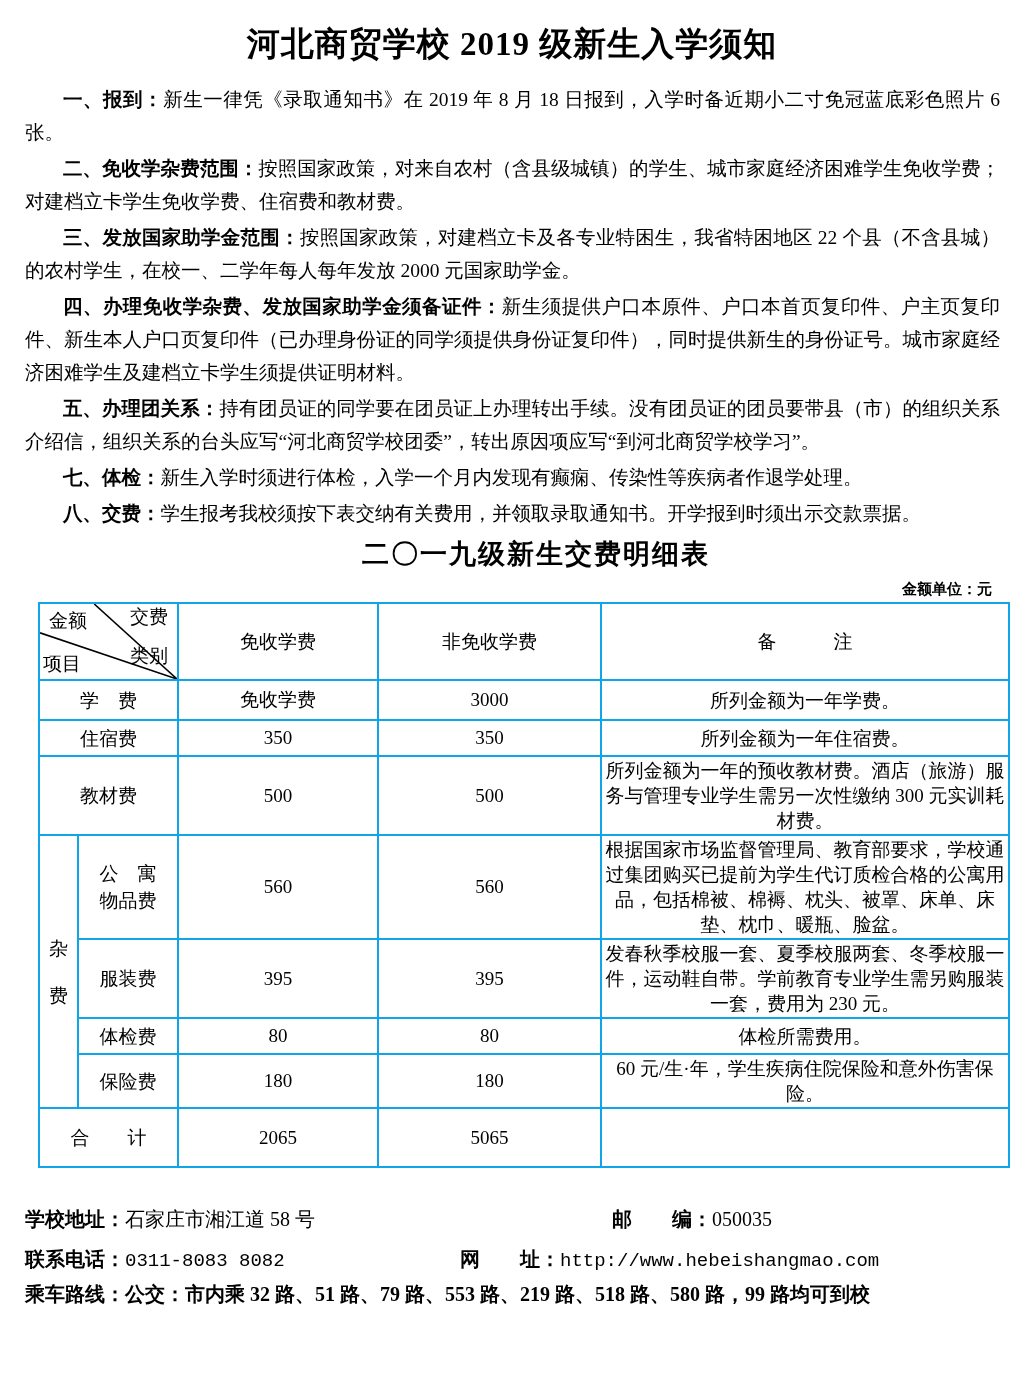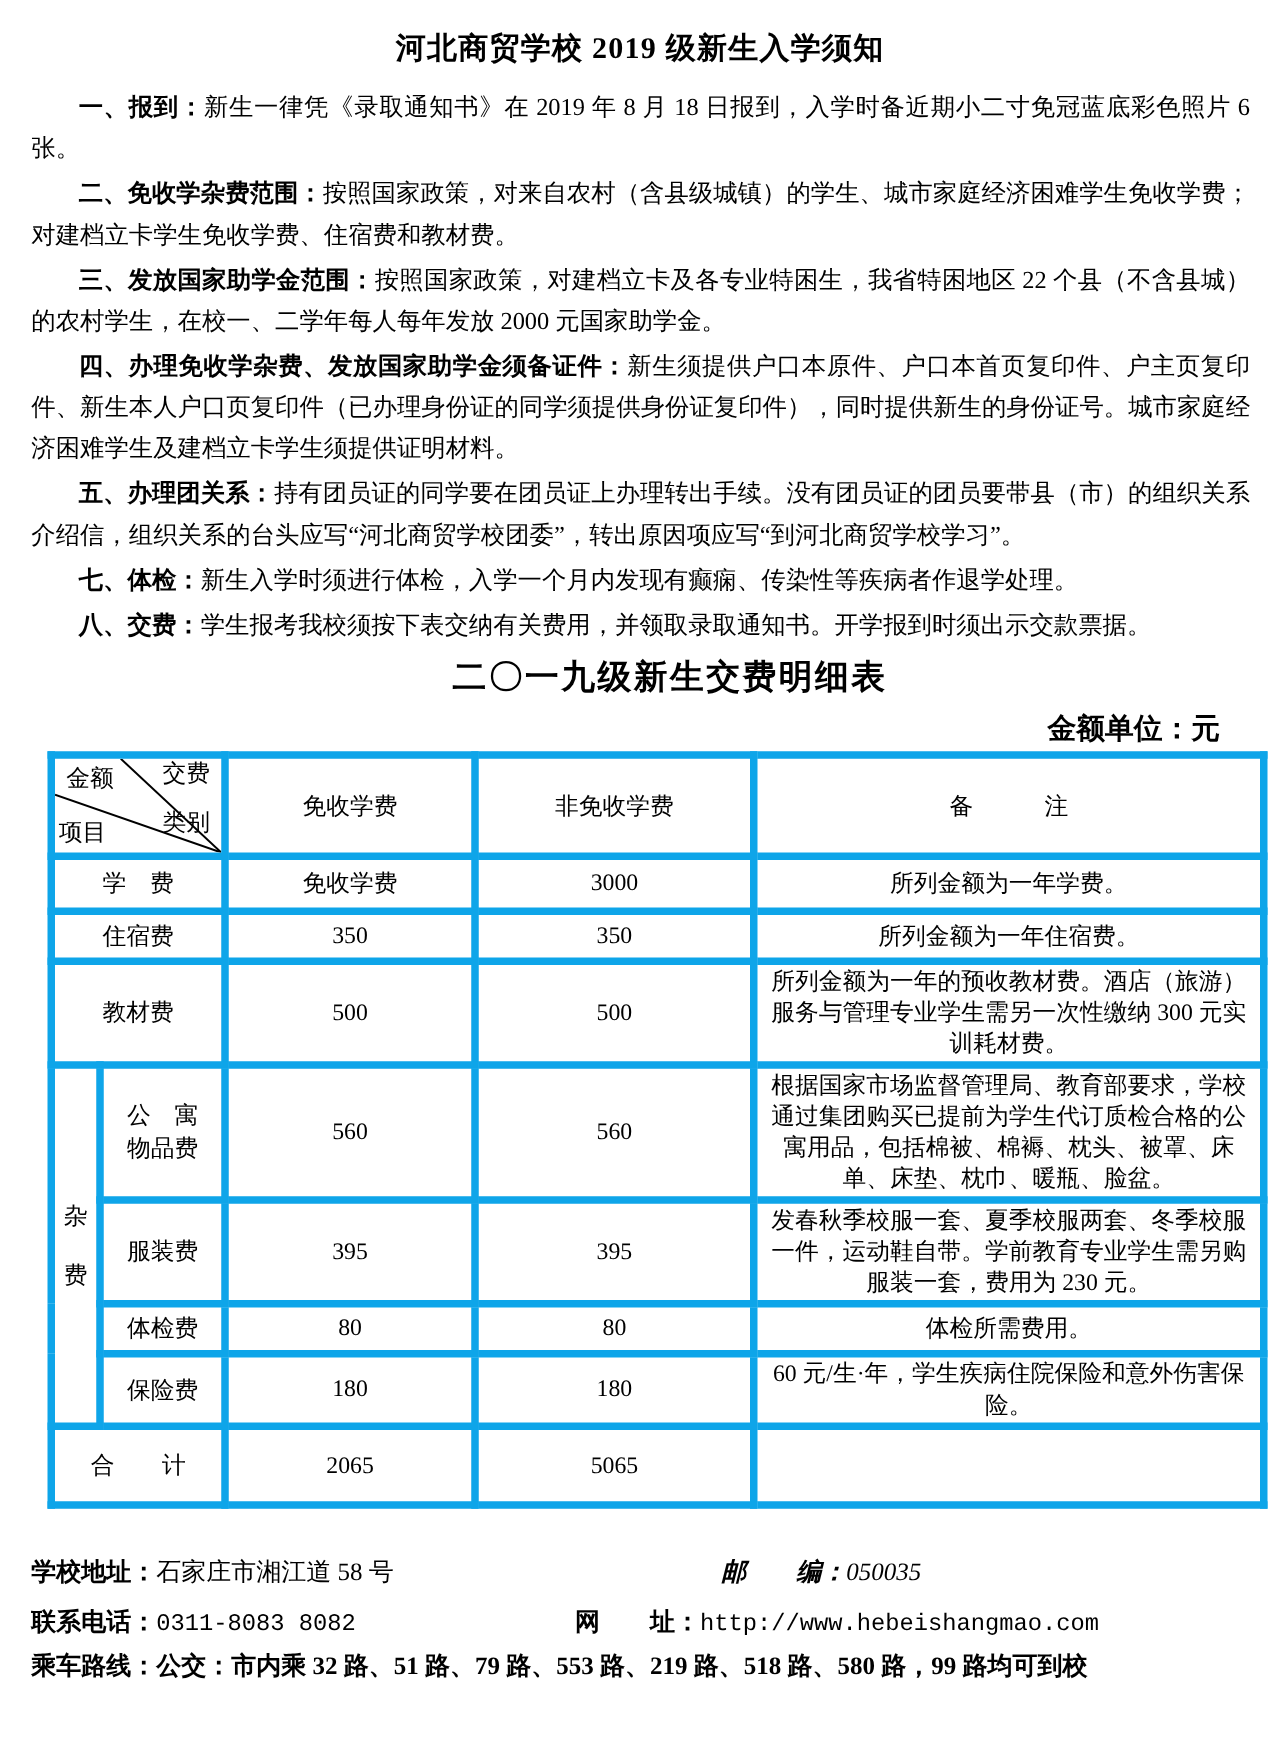--- a/index.html
+++ b/index.html
@@ -9,21 +9,21 @@
     margin:0 auto;
     background:#ffffff;
     color:#000;
     font-family:"Liberation Serif","DejaVu Serif",serif;
     overflow:hidden;
   }
   
   .doc-title {
     padding-top:22px;
     text-align:center;
-    font-size:24px;
+    font-size:33px;
     font-weight:bold;
     letter-spacing:1px;
   }
   
   .doc-body {
     margin-top:16px;
     padding:0 24px 0 25px;
     font-size:19.5px;
     line-height:33px;
     text-align:justify;
@@ -35,35 +35,35 @@
   .table-title {
     margin-top:6px;
     text-align:center;
     font-size:27px;
     font-weight:bold;
     letter-spacing:2px;
     padding-left:48px;
   }
   .unit-note {
     margin-top:8px;
-    padding-right:48px;
+    padding-right:32px;
     text-align:right;
-    font-size:23px;
+    font-size:15px;
     font-weight:bold;
   }
   
   table.fee {
     margin-left:38px;
     margin-top:3px;
     border-collapse:collapse;
     table-layout:fixed;
     width:970px;
   }
   table.fee td {
-    border:6px solid #0ea5e9;
+    border:2px solid #0ea5e9;
     font-size:19px;
     text-align:center;
     vertical-align:middle;
     padding:1px 3px;
     overflow:hidden;
   }
   td.remark {
     text-align:left;
     font-size:18px;
     line-height:25px;
@@ -95,21 +95,21 @@
   tr.h-r6 td { height:32px; }
   tr.h-r7 td { height:35px; }
   tr.h-r8 td { height:55px; }
   
   .doc-footer { margin-top:30px; padding-left:25px; font-size:20px; }
   .fline { position:relative; }
   .fline1 { height:42px; line-height:42px; }
   .fline2 { height:38px; line-height:38px; }
   .fline3 { height:32px; line-height:32px; }
   .flabel { font-weight:bold; }
-  .fabs-post { position:absolute; left:552px; top:0;font-style:italic; }
+  .fabs-post { position:absolute; left:587px; top:0; }
   .fabs-web  { position:absolute; left:435px; top:0; }
   .mono { font-family:"Liberation Mono","DejaVu Sans Mono",monospace; font-size:19px; }
   .boldline { font-weight:bold; }
 </style>
 </head>
 <body>
 
 <div class="page">
 
   <div class="doc-title">河北商贸学校 2019 级新生入学须知</div>

